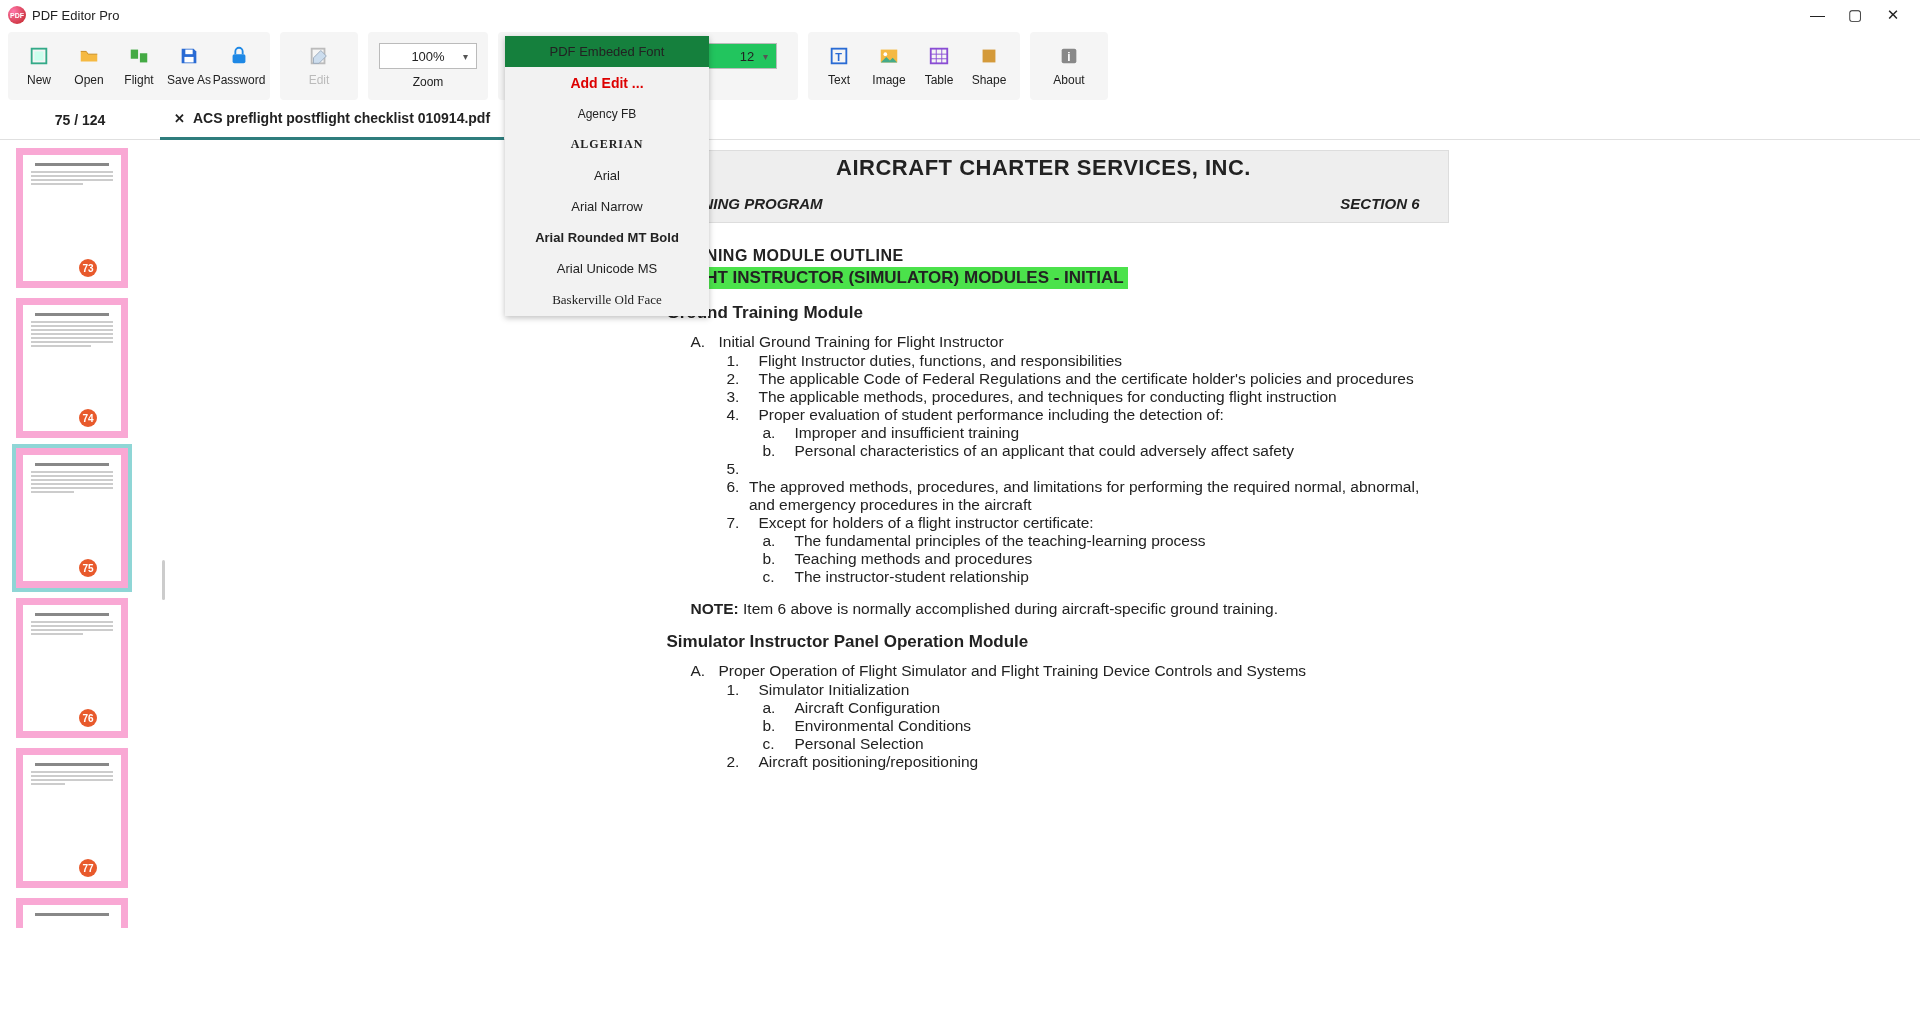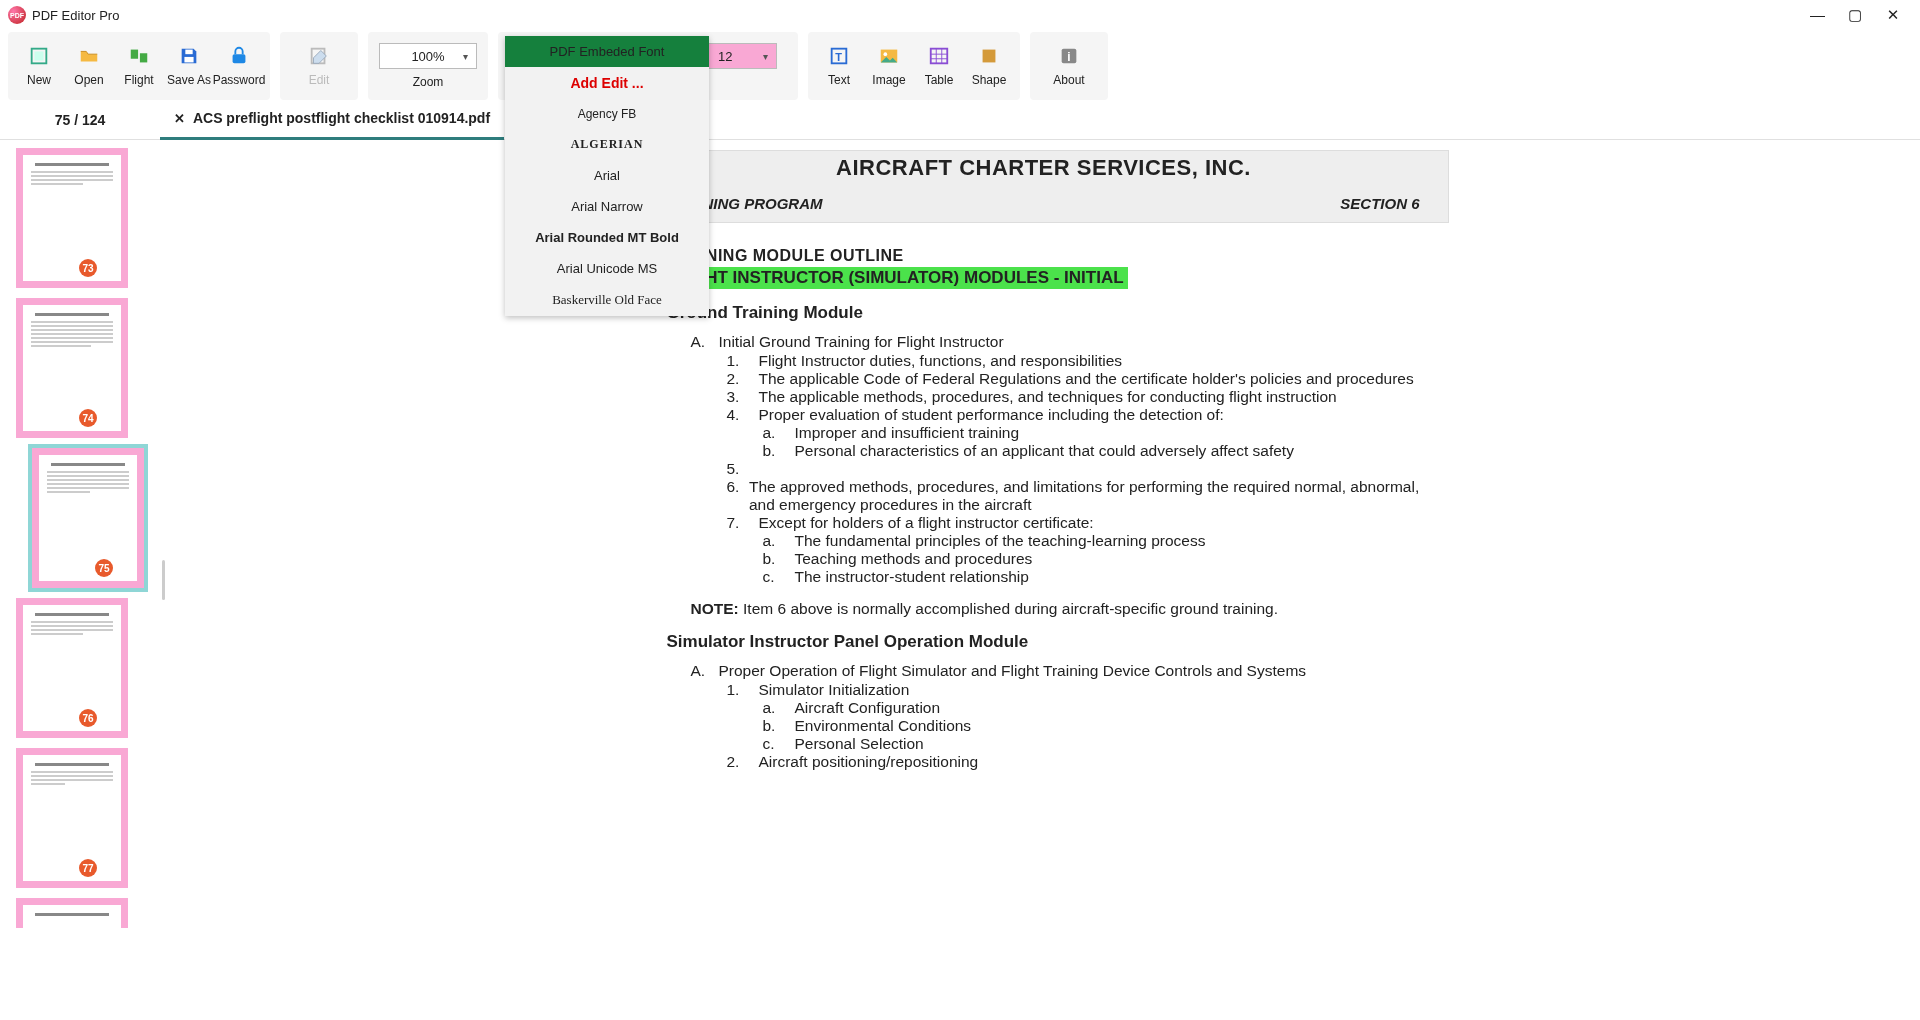--- a/index.html
+++ b/index.html
@@ -18,21 +18,21 @@
 .ribbon-btn { display: flex; flex-direction: column; align-items: center; justify-content: center; width: 50px; height: 62px; cursor: pointer; }
 .ribbon-btn .ico { width: 22px; height: 22px; display: flex; align-items: center; justify-content: center; margin-bottom: 6px; }
 .ribbon-btn .lbl { font-size: 12px; }
 .ribbon-single { width: auto; padding: 4px 14px; }
 .zoom-group { flex-direction: column; justify-content: center; align-items: center; width: 120px; }
 .zoom-select { width: 98px; height: 26px; border: 1px solid #bbb; display: flex; align-items: center; justify-content: center; position: relative; background: #fff; font-size: 13px; margin-bottom: 6px; }
 .zoom-select .chev { position: absolute; right: 8px; font-size: 10px; color: #555; }
 .font-group { flex-direction: column; justify-content: center; align-items: center; width: 300px; gap: 6px; position: relative; }
 .font-row { display: flex; gap: 8px; align-items: center; }
 .font-select { width: 180px; height: 26px; border: 1px solid #bbb; background: #fff; position: relative; }
-.size-select { width: 70px; height: 26px; border: 1px solid #bbb; background: #f9a8d4; display: flex; align-items: center; padding-left: 10px; position: relative; font-size: 13px; }
+.size-select { width: 70px; height: 26px; border: 1px solid #bbb; background: #22c55e; display: flex; align-items: center; padding-left: 10px; position: relative; font-size: 13px; justify-content: center; }
 .size-select .chev { position: absolute; right: 8px; font-size: 10px; color: #555; }
 .align-row { display: flex; gap: 14px; }
 .align-ico svg { width: 16px; height: 14px; }
 .edit-disabled { color: #bbb; }
 .insert-group { }
 .about-group { }
 
 
 .font-dropdown { position: absolute; top: 36px; left: 505px; width: 204px; background: #f2f2f2; box-shadow: 0 2px 6px rgba(0,0,0,.25); z-index: 50; }
 .font-dropdown .item { padding: 8px 14px; text-align: center; font-size: 13px; cursor: pointer; }
@@ -42,21 +42,21 @@
 
 .tabstrip { display: flex; align-items: center; height: 40px; border-bottom: 1px solid #e0e0e0; }
 .pagenum { width: 160px; text-align: center; font-weight: 600; font-size: 14px; }
 .tab { display: flex; align-items: center; gap: 8px; padding: 0 14px; height: 40px; border-bottom: 3px solid #2e7d7d; font-weight: 600; font-size: 14px; }
 .tab .close { font-size: 13px; }
 
 
 .main { display: flex; height: calc(1020px - 30px - 70px - 40px); }
 .thumbs { width: 160px; overflow-y: auto; padding: 8px 0 8px 16px; }
 .thumb { width: 112px; height: 140px; border: 7px solid #f9a8d4; margin-bottom: 10px; position: relative; background: #fff; display: flex; flex-direction: column; padding: 6px; }
-.thumb.sel { outline: 4px solid #8fd6d6; margin-left: 16px; }
+.thumb.sel { outline: 4px solid #8fd6d6; }
 .thumb .badge { position: absolute; bottom: 4px; right: 24px; width: 18px; height: 18px; border-radius: 50%; background: #e85a2c; color: #fff; font-size: 10px; display: flex; align-items: center; justify-content: center; font-weight: 600; }
 .thumb .mini-line { height: 2px; background: #ccc; margin: 1px 2px; }
 .thumb .mini-title { height: 3px; background: #888; margin: 2px 6px 4px; }
 
 
 .canvas { flex: 1; background: #fff; overflow-y: auto; display: flex; justify-content: center; padding-top: 10px; }
 .page { width: 810px; background: #fff; position: relative; }
 .doc-header { background: #eee; padding: 4px 28px 10px; border: 1px solid #ddd; }
 .doc-header h1 { text-align: center; font-size: 22px; font-weight: 800; letter-spacing: 0.5px; }
 .doc-header .row2 { display: flex; justify-content: space-between; margin-top: 14px; font-weight: 700; font-style: italic; font-size: 15px; }

